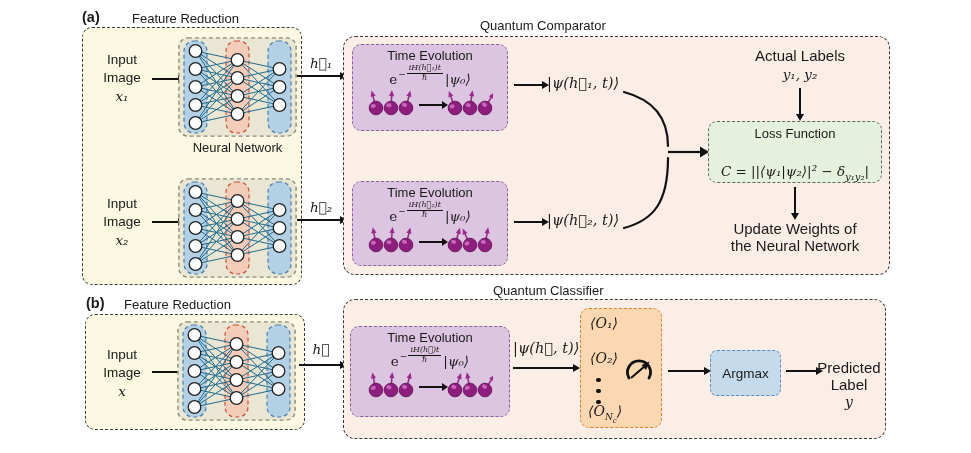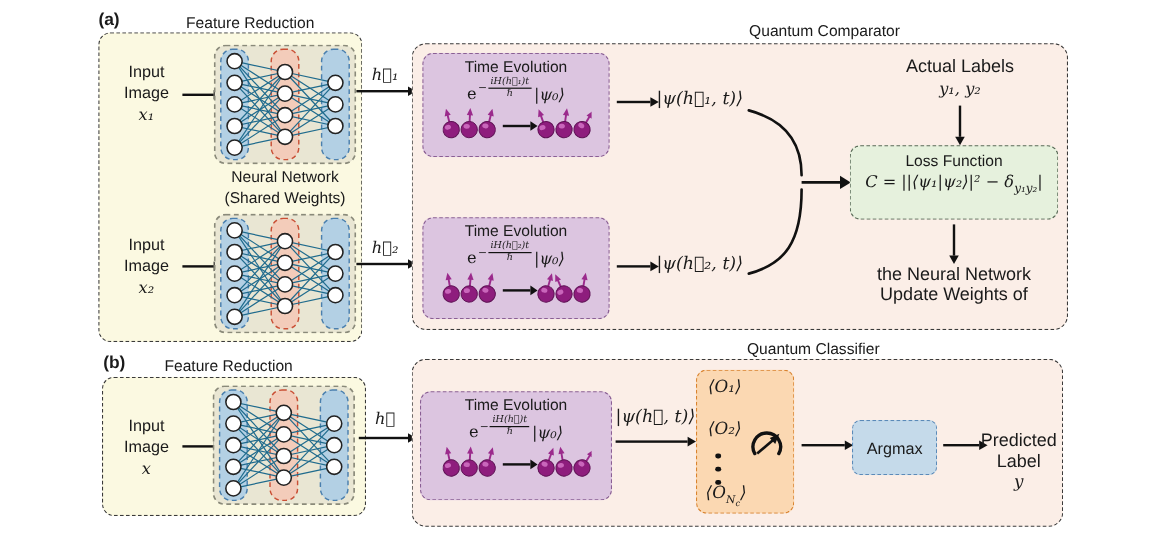--- a/index.html
+++ b/index.html
@@ -3,21 +3,21 @@
 <meta charset="utf-8">
 <style>
   html,body{margin:0;padding:0;background:#fff;}
   #fig{position:relative;width:971px;height:453px;background:#ffffff;overflow:hidden;
        font-family:"Liberation Sans",sans-serif;color:#1a1a1a;}
   .abs{position:absolute;}
   .sans{font-family:"Liberation Sans",sans-serif;}
   .math{font-family:"DejaVu Serif","Liberation Serif",serif;font-style:italic;}
   .center{text-align:center;}
   .tag{font-weight:bold;font-size:14.5px;}
-  .sec-title{font-size:13px;text-align:right;}
+  .sec-title{font-size:13px;text-align:left;}
   .panel-yellow{background:var(--panel-bg);border:1.6px dashed var(--panel-border);border-radius:10px;}
   .outer-pink{background:var(--comparator-bg);border:1.6px dashed var(--panel-border);border-radius:12px;}
   .inp{font-size:13.5px;line-height:18px;}
   .var{font-size:13.5px;line-height:18px;}
   .cap{font-size:13px;line-height:17px;}
   .hlab{font-size:13.5px;}
   
   .harrow{height:2.2px;background:var(--arrow);}
   .harrow::after{content:'';position:absolute;right:-7px;top:-3.3px;border-left:7.5px solid var(--arrow);
                  border-top:4.4px solid transparent;border-bottom:4.4px solid transparent;}
@@ -34,21 +34,21 @@
   .te-formula{font-family:"DejaVu Serif","Liberation Serif",serif;font-style:italic;font-size:13.5px;margin-top:1px;}
   .exp-base{font-style:normal;}
   .sup{display:inline-flex;align-items:center;vertical-align:7px;font-size:9px;margin-left:1px;}
   .frac{display:inline-flex;flex-direction:column;align-items:center;line-height:1.1;font-size:8px;margin-left:1px;}
   .num{border-bottom:0.9px solid #111;padding:0 2px 0.5px;}
   .ket0{margin-left:2px;}
   .spins-row{display:flex;align-items:center;gap:5px;margin-top:2px;}
   .ket{font-size:14.5px;white-space:nowrap;}
   
   .loss-box{background:var(--loss-bg);border:1.6px dashed var(--loss-border);border-radius:9px;
-            display:flex;flex-direction:column;align-items:center;padding-top:4px;box-sizing:border-box;}
+            display:flex;flex-direction:column;align-items:center;padding-top:4px;box-sizing:border-box;justify-content:space-between;}
   .loss-title{font-size:13px;}
   .loss-formula{font-size:13.5px;margin-top:3px;white-space:nowrap;}
   .loss-formula .lhs{margin-right:4px;}
   .lsub{font-size:10px;}
   .lbl{font-size:15px;line-height:17px;}
   
   .obs-box{background:var(--observable-bg);border:1.8px dashed var(--observable-border);border-radius:9px;box-sizing:border-box;}
   .obs{position:absolute;font-size:14px;white-space:nowrap;}
   .vdots{position:absolute;}
   .vdots .dot{width:4.5px;height:4.5px;border-radius:50%;background:#111;margin:6.5px 0;}
@@ -122,21 +122,20 @@
         <circle cx="59.5" cy="41" r="6.3" class="node"></circle>
         <circle cx="59.5" cy="59" r="6.3" class="node"></circle>
         <circle cx="59.5" cy="77" r="6.3" class="node"></circle>
         <circle cx="101.5" cy="32" r="6.3" class="node"></circle>
         <circle cx="101.5" cy="50" r="6.3" class="node"></circle>
         <circle cx="101.5" cy="68" r="6.3" class="node"></circle>
       </svg></div>
 
   <div class="abs center cap" style="left:160px;top:139px;width:155px;">
     <div>Neural Network</div>
-    <div>(Shared Weights)</div>
   </div>
 
   <div class="abs center" style="left:90px;top:195px;width:64px;">
     <div class="inp sans">Input</div>
     <div class="inp sans">Image</div>
     <div class="var math">x₂</div>
   </div>
   <div class="abs harrow" style="left:152px;top:221px;width:26px;"></div>
   <div class="abs nn-slot" style="left:178px;top:178px;"><svg viewBox="0 0 119 100" width="119" height="100">
         <rect x="0.9" y="0.9" width="117.2" height="98.2" rx="9" class="nn-outer"></rect>
@@ -322,22 +321,22 @@
     <div class="math" style="font-size:13.5px;margin-top:2px;">y₁, y₂</div>
   </div>
   <div class="abs varrow" style="left:799px;top:88px;height:26px;"></div>
 
   <div class="abs loss-box" style="left:708px;top:121px;width:174px;height:62px;">
     <div class="loss-title sans">Loss Function</div>
     <div class="loss-formula math"><span class="lhs">C =</span><span>||⟨ψ₁|ψ₂⟩|² − δ</span><sub class="lsub">y₁y₂</sub><span>|</span></div>
   </div>
   <div class="abs varrow" style="left:794px;top:187px;height:26px;"></div>
   <div class="abs center" style="left:700px;top:220px;width:190px;">
+    <div class="lbl sans">Update Weights of</div>
     <div class="lbl sans">the Neural Network</div>
-    <div class="lbl sans">Update Weights of</div>
   </div>
 
   <div class="abs tag" style="left:86px;top:295px;">(b)</div>
   <div class="abs sec-title" style="left:124px;top:297px;width:120px;">Feature Reduction</div>
   <div class="abs panel-yellow" style="left:85px;top:314px;width:218px;height:114px;"></div>
 
   <div class="abs center" style="left:90px;top:346px;width:64px;">
     <div class="inp sans">Input</div>
     <div class="inp sans">Image</div>
     <div class="var math">x</div>

